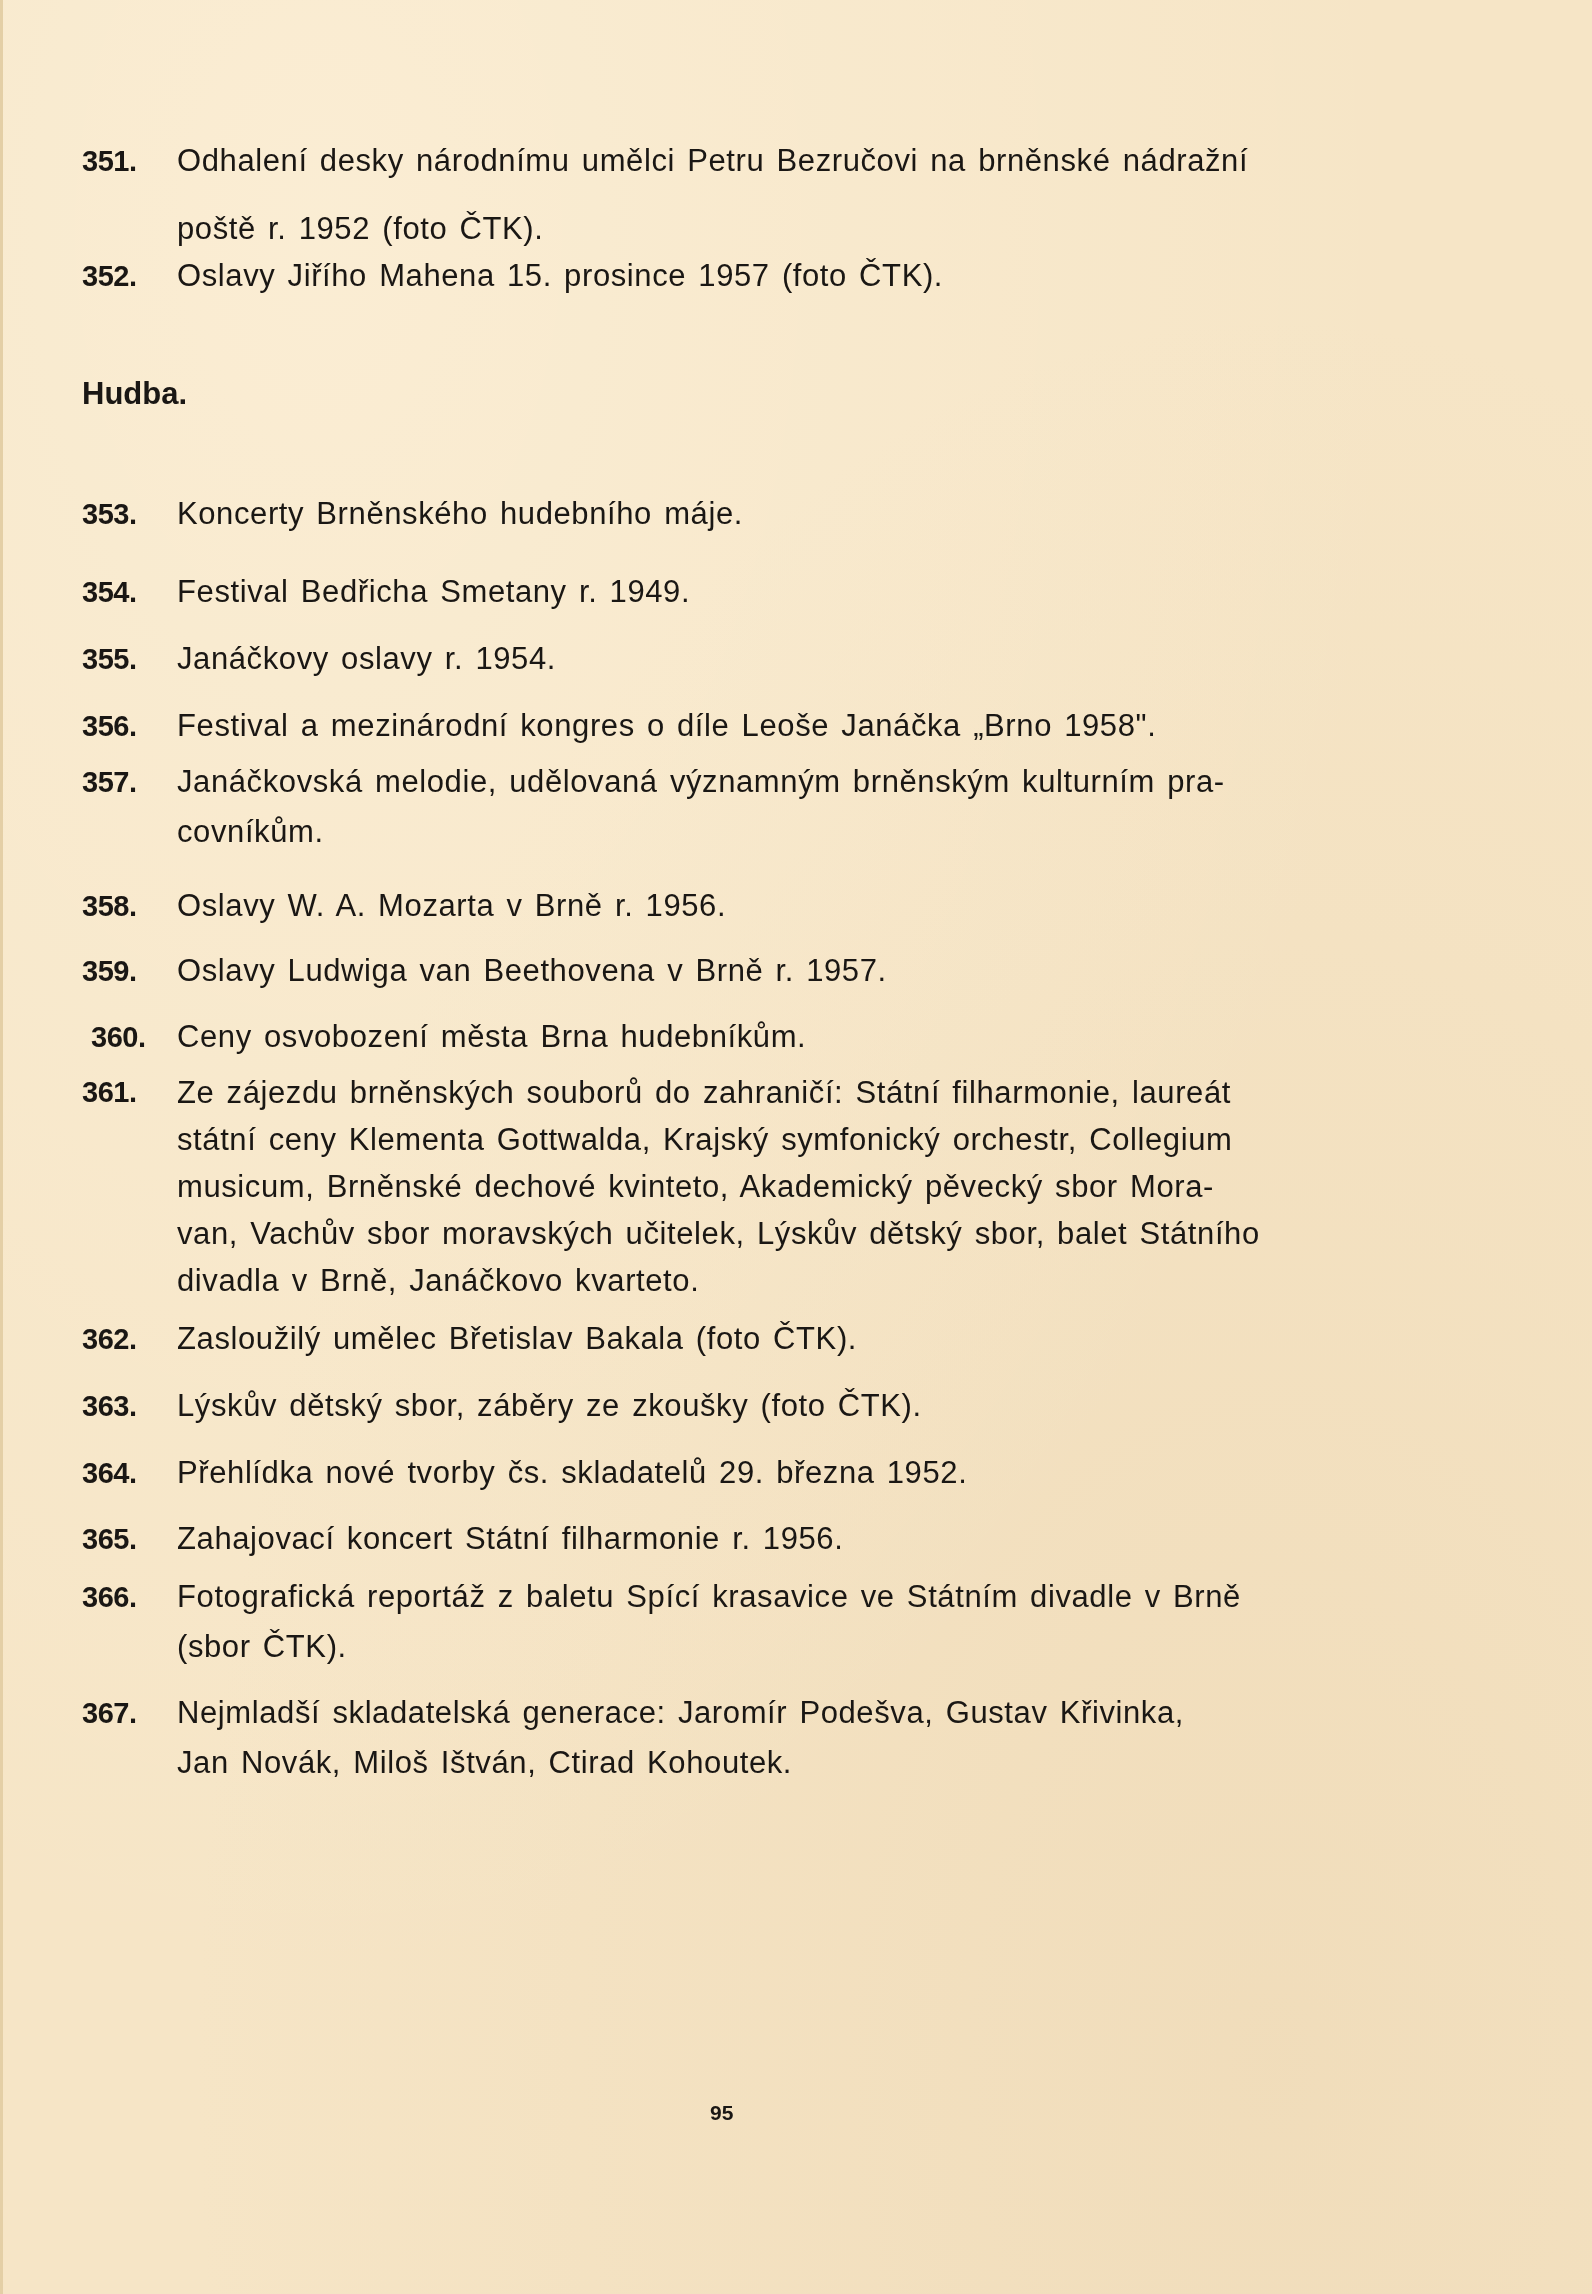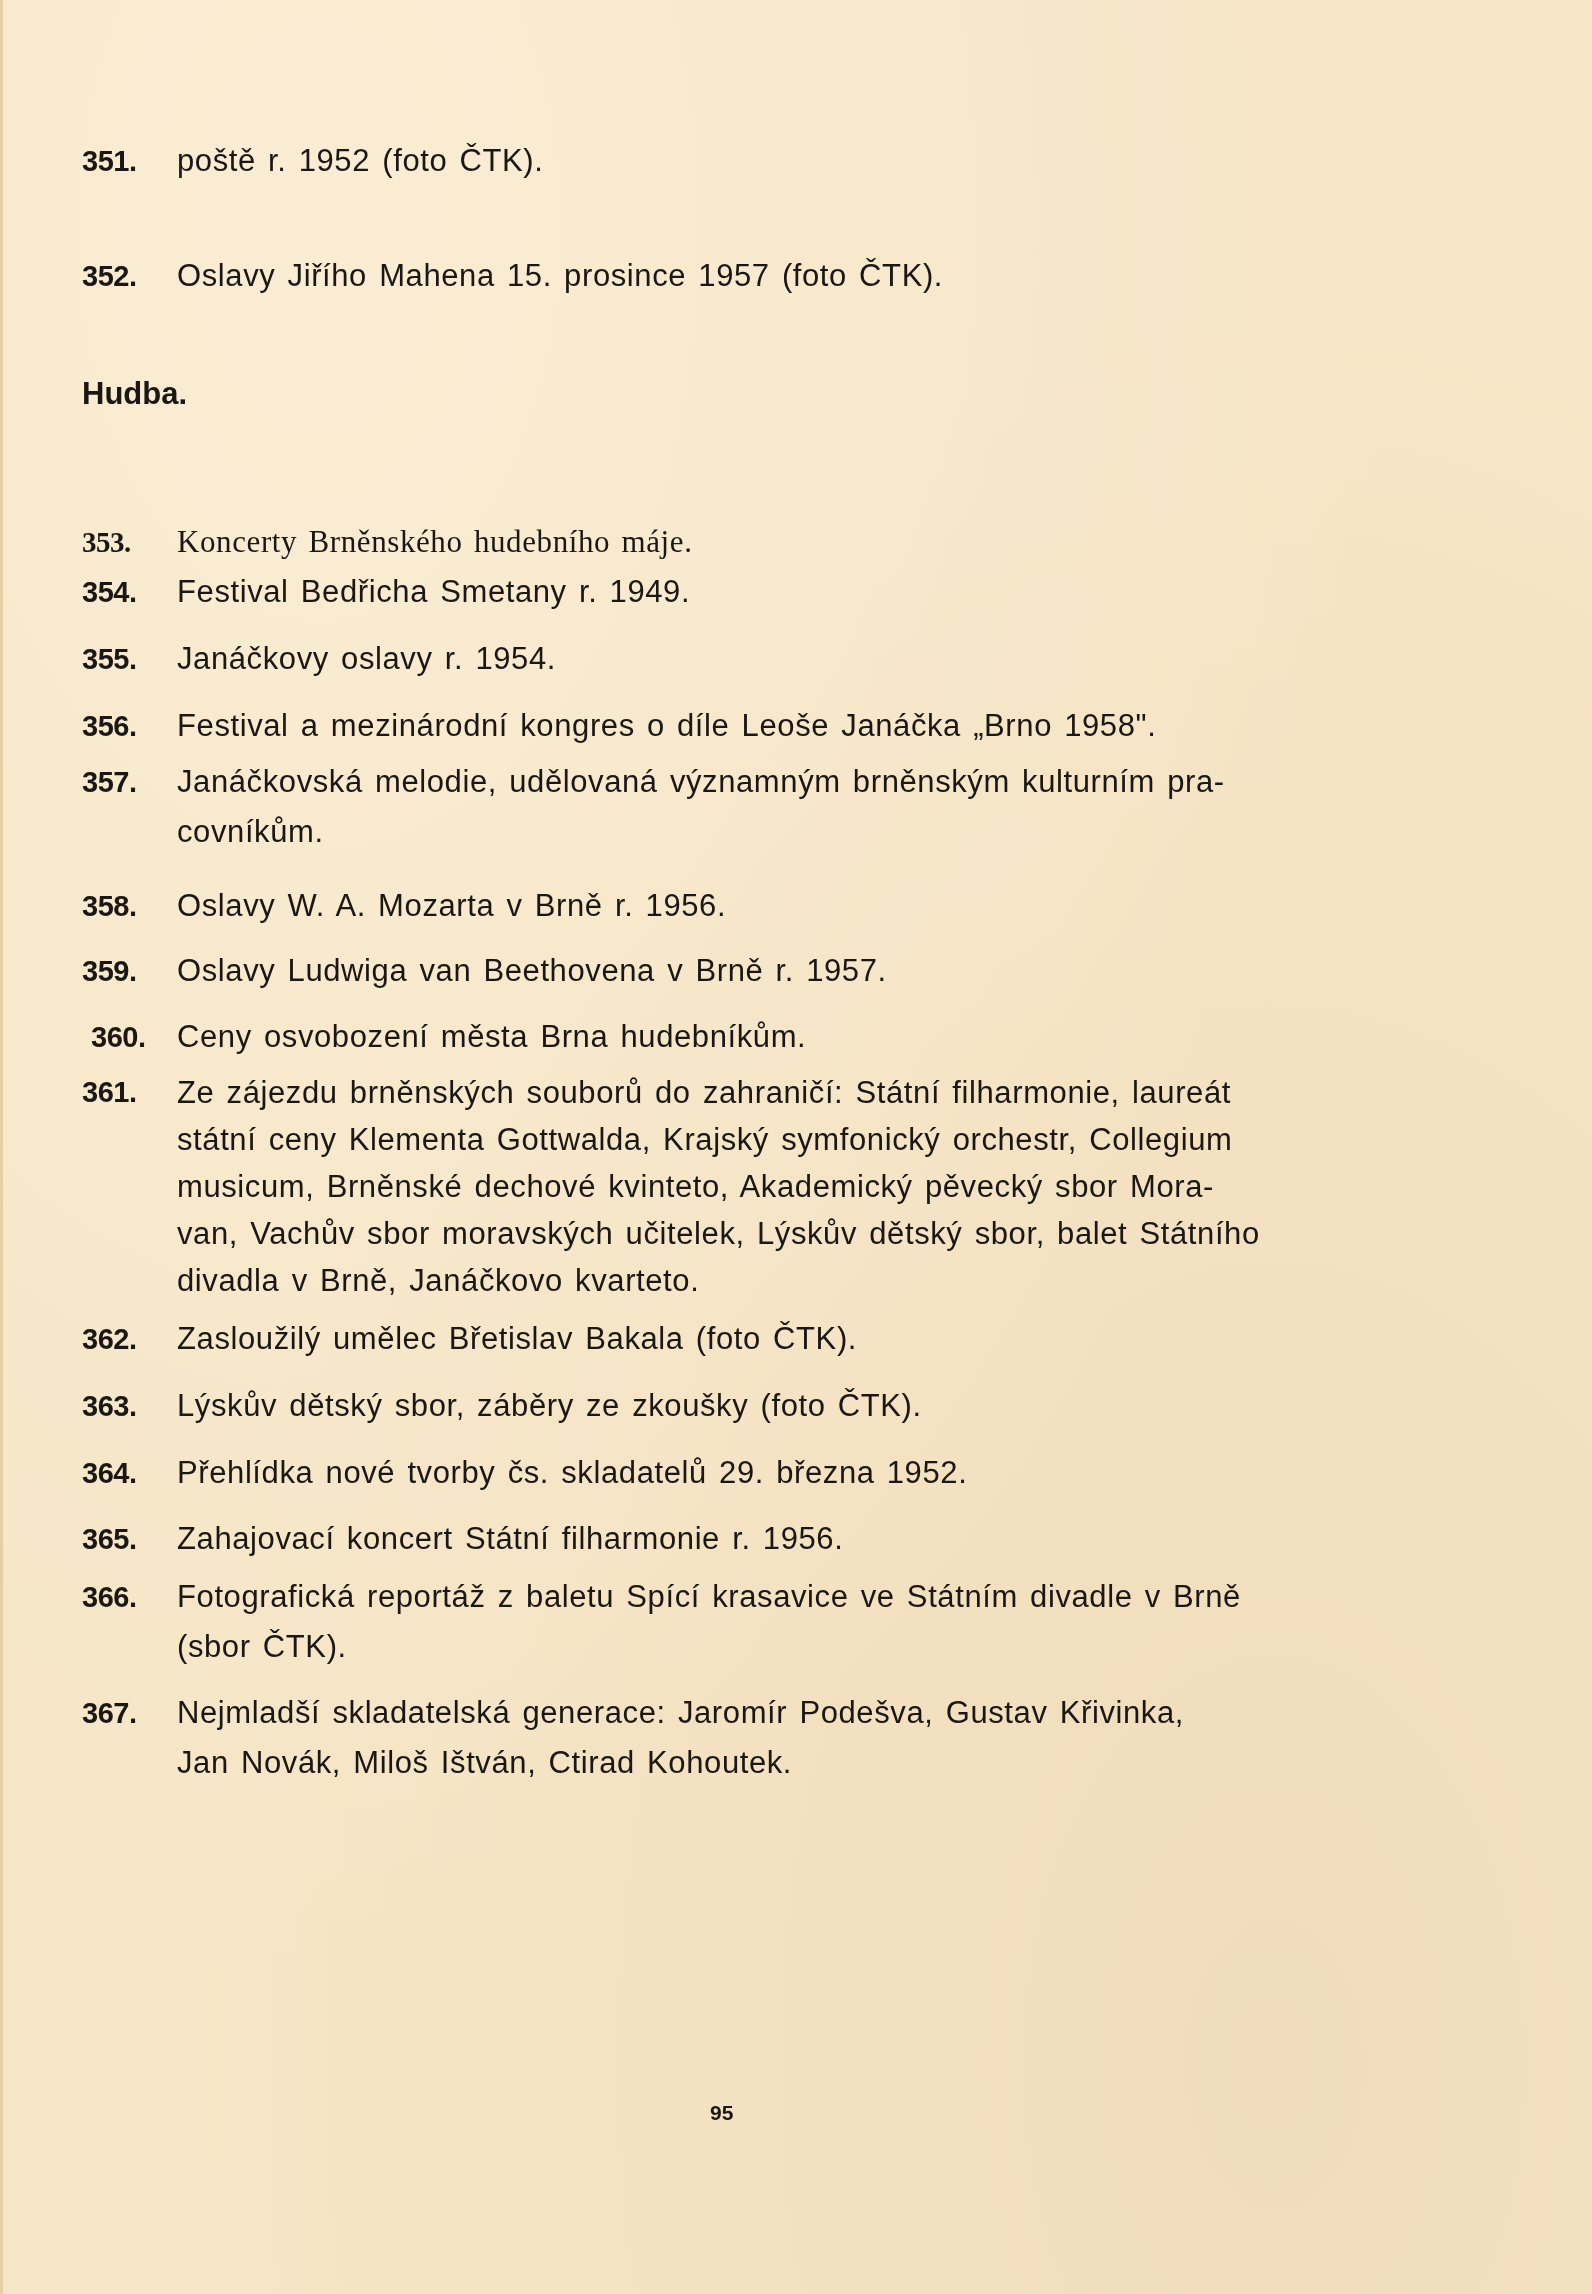--- a/index.html
+++ b/index.html
@@ -41,34 +41,35 @@
   </style>
 </head>
 <body>
 
 <div class="page">
   <div class="edge-left"></div>
 
   <div class="entry" style="top:127px;">
     <span class="num" style="line-height: 68px;">351.</span>
     <div class="text">
+      <span class="line">Odhalení desky národnímu umělci Petru Bezručovi na brněnské nádražní</span>
       <span class="line">poště r. 1952 (foto ČTK).</span>
     </div>
   </div>
 
   <div class="entry" style="top:242px;">
     <span class="num" style="line-height: 68px;">352.</span>
     <div class="text">
       <span class="line">Oslavy Jiřího Mahena 15. prosince 1957 (foto ČTK).</span>
     </div>
   </div>
 
   <div class="heading">Hudba.</div>
 
-  <div class="entry" style="top:508px;font-family:Liberation Serif, serif;">
+  <div class="entry" style="top:480px;">
     <span class="num" style="line-height: 68px;">353.</span>
     <div class="text">
       <span class="line">Koncerty Brněnského hudebního máje.</span>
     </div>
   </div>
 
   <div class="entry" style="top:558px;">
     <span class="num" style="line-height: 68px;">354.</span>
     <div class="text">
       <span class="line">Festival Bedřicha Smetany r. 1949.</span>

